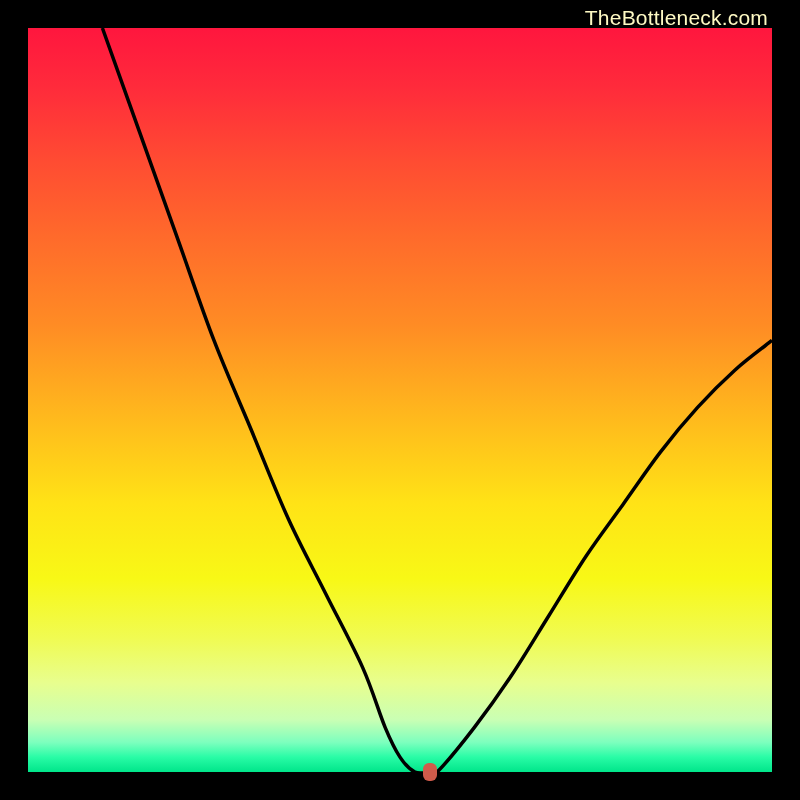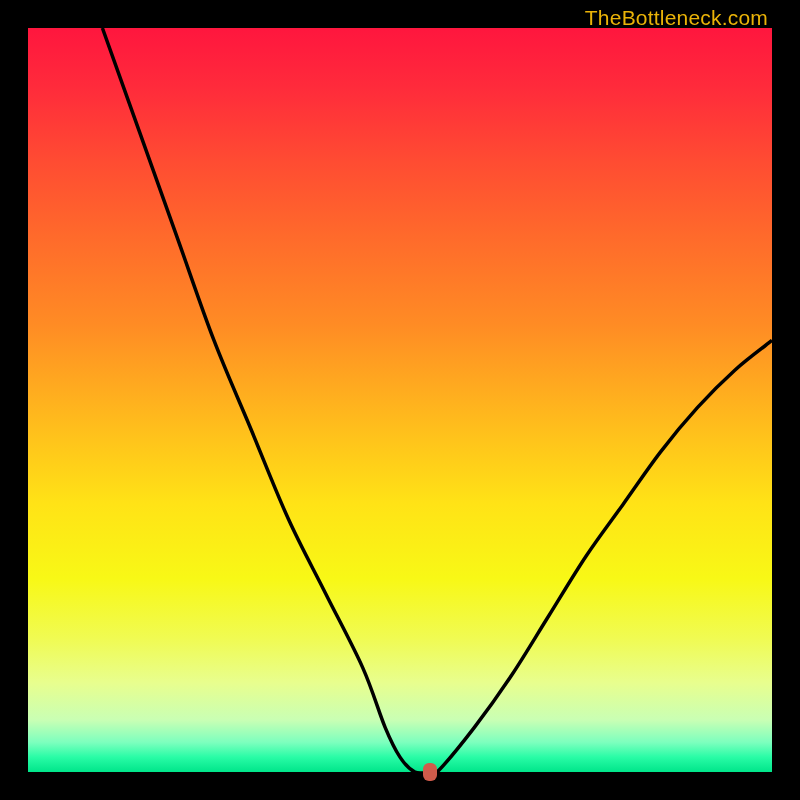--- a/index.html
+++ b/index.html
@@ -39,21 +39,21 @@
       #c9ffb4 93%,
       #7dffbe 96%,
       #29fca6 98%,
       #00e58a 100%
     );
   }
   .watermark {
     position: absolute;
     top: 6px;
     right: 32px;
-    color: #eab308;
+    color: #fef9c3;
     font-size: 21px;
     letter-spacing: 0.2px;
   }
   svg.overlay {
     position: absolute;
     left: 28px;
     top: 28px;
     width: 744px;
     height: 744px;
     overflow: visible;

